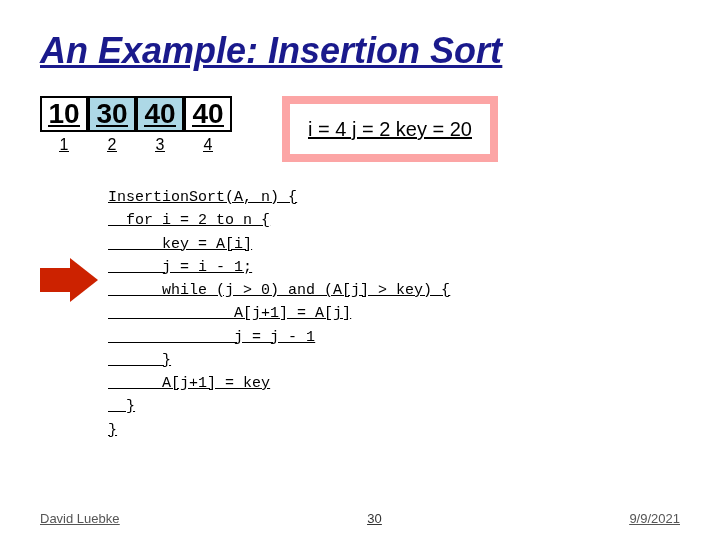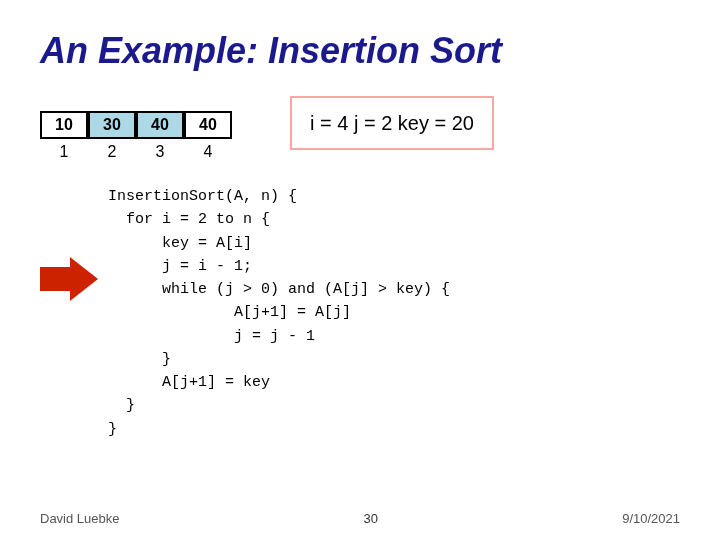--- a/index.html
+++ b/index.html
@@ -1,15 +1,15 @@
 <!DOCTYPE html>
 <html><head>
   <meta charset="utf-8">
   <style>
-    * { margin: 0; padding: 0; box-sizing: border-box; }
+    * { margin: 0; padding: 0; box-sizing: border-box; text-decoration: underline; }
     body {
       width: 720px;
       height: 540px;
       background: #fff;
       font-family: Arial, sans-serif;
       overflow: hidden;
       position: relative;
     }
 
     .slide {
@@ -41,57 +41,56 @@
       margin-right: 40px;
     }
 
     .array-cells {
       display: flex;
       flex-direction: row;
     }
 
     .cell {
       width: 48px;
-      height: 28px;
+      height: 36px;
       border: 2px solid #000;
       display: flex;
       align-items: center;
       justify-content: center;
-      font-size: 16px;
+      font-size: 28px;
       font-weight: bold;
       color: #000;
       background: #fff;
-      margin-top: 15px;
     }
 
     .cell.highlight-blue {
       background: #add8e6;
     }
 
     .array-indices {
       display: flex;
       flex-direction: row;
       margin-top: 4px;
     }
 
     .index {
       width: 48px;
       text-align: center;
       font-size: 16px;
       color: #000;
     }
 
     .info-box {
-      border: 2px solid #fca5a5;
+      border: 8px solid #fca5a5;
       padding: 10px 18px;
       font-size: 20px;
       font-family: Arial, sans-serif;
       color: #000;
       line-height: 1.5;
-      margin-left: 18px;
+      margin-left: 10px;
     }
 
     .code-area {
       display: flex;
       flex-direction: row;
       align-items: flex-start;
       margin-top: 24px;
     }
 
     .arrow-container {
@@ -189,16 +188,16 @@
               j = j - 1
       }
       A[j+1] = key
   }
 }</div>
   </div>
 
   <div class="footer">
     <span>David Luebke</span>
     <span class="footer-page">30</span>
-    <span>9/10/2021</span>
+    <span>9/9/2021</span>
   </div>
 
 </div>
 
 </body></html>

